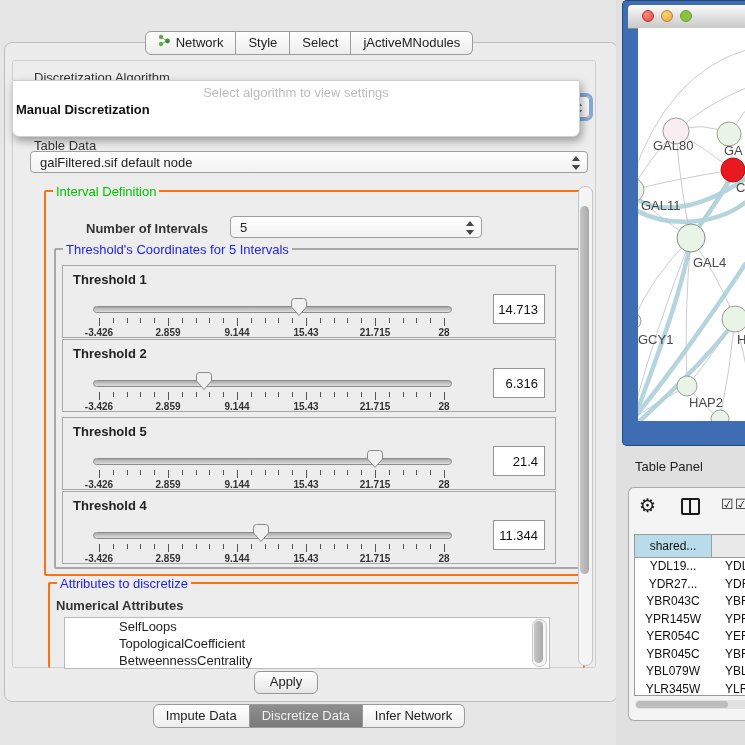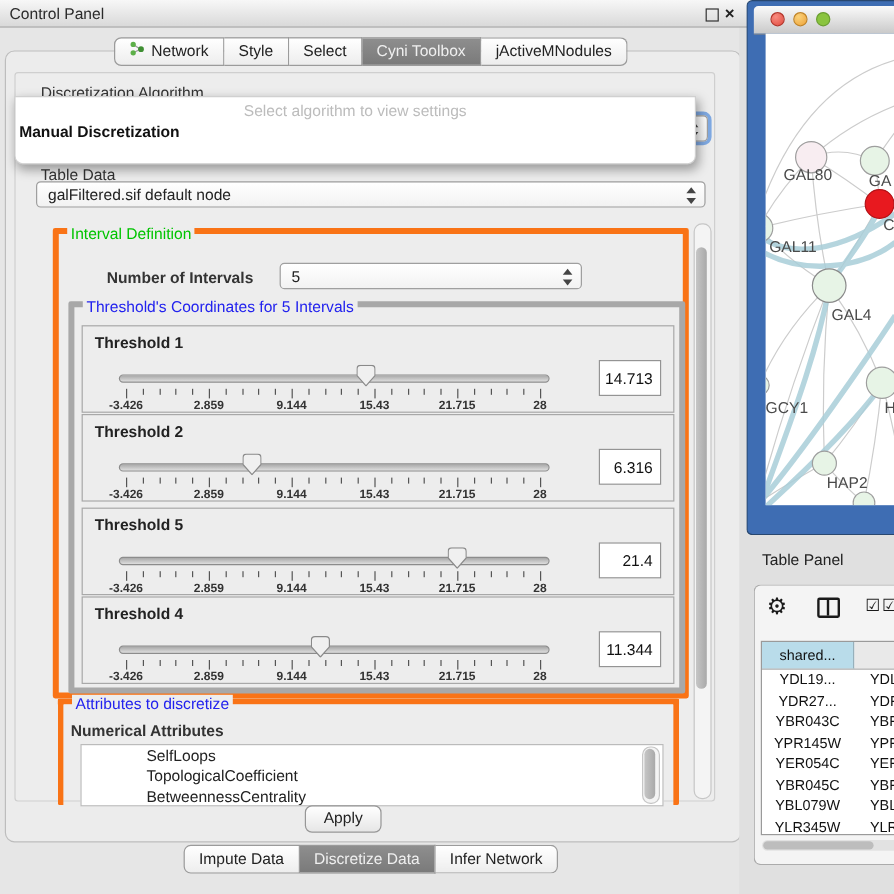--- a/index.html
+++ b/index.html
@@ -33,21 +33,21 @@
   .popup .opt1{position:absolute;left:3px;top:21px;font-size:13px;font-weight:bold;color:#111;}
   .popup .opt2{position:absolute;left:3px;top:37px;font-size:13px;color:#111;}
   
   .combo{position:absolute;height:22px;background:linear-gradient(#ffffff,#f2f2f2);
     border:1px solid #9f9f9f;border-radius:4px;font-size:13px;color:#222;line-height:22px;padding-left:9px;box-sizing:border-box;}
   .combo .stepper{position:absolute;right:7px;top:4px;width:9px;height:14px;}
   .stepper::before{content:"";position:absolute;left:1px;top:0;border-left:4px solid transparent;border-right:4px solid transparent;border-bottom:5px solid #444;}
   .stepper::after{content:"";position:absolute;left:1px;bottom:0;border-left:4px solid transparent;border-right:4px solid transparent;border-top:5px solid #444;}
   .combo.focusring{box-shadow:0 0 0 3px #7fa9e2;}
   
-  .fset{position:absolute;border:5px solid #f97316;border-radius:2px;}
+  .fset{position:absolute;border:2px solid #f97316;border-radius:2px;padding-left:25px;}
   .fset>.legend{position:absolute;top:-8px;left:7px;background:#ededed;padding:0 3px;font-size:13px;}
   .legend.green{color:#00c400;}
   .legend.blue{color:#2222ee;}
   
   .thrbox{position:absolute;left:6px;width:492px;height:71px;border:1px solid #a8a8a8;background:#ededed;}
   .thrlabel{position:absolute;left:10px;top:6px;font-size:13px;font-weight:bold;color:#222;}
   .slider{position:absolute;left:30px;top:36px;width:357px;height:34px;}
   .strack{position:absolute;left:0;top:4px;width:100%;height:5px;border:1px solid #8c8c8c;border-radius:4px;
     background:linear-gradient(#a9a9a9,#dedede);}
   .sthumb{position:absolute;top:-4px;width:16px;height:18px;}
@@ -90,25 +90,20 @@
   .thead .tcell2{background:#e9e9e9;line-height:22px;text-align:right;padding-right:2px;}
   .hscroll{position:absolute;left:6px;top:212px;width:128px;height:9px;background:#e2e2e2;border-radius:5px;}
   .hthumb{position:absolute;left:1px;top:1px;width:92px;height:7px;background:#bdbdbd;border-radius:4px;}
   svg text{font-family:"Liberation Sans",sans-serif;}
 </style>
 </head>
 <body>
 
 <div id="screen">
 
-  <div class="titlebar">
-    <span class="wtitle">Control Panel</span>
-    <span class="float-btn"></span>
-    <span class="close-btn">×</span>
-  </div>
 
   <div class="outer-panel"></div>
   <div class="inner-panel"></div>
 
   <div class="tabrow">
     <div class="tab">
       <span>
         <svg width="13" height="13" viewBox="0 0 13 13">
           <line x1="3" y1="3" x2="9" y2="7" stroke="#9a9a9a" stroke-width="1"></line>
           <line x1="3" y1="10" x2="9" y2="7" stroke="#9a9a9a" stroke-width="1"></line>
@@ -117,23 +112,20 @@
             <circle cx="9.5" cy="7" r="2.4" fill="#3f8f33"></circle>
         </svg>
       </span>
       <span>Network</span>
     </div>
     <div class="tab">
         <span>Style</span>
       </div>
     <div class="tab">
         <span>Select</span>
-      </div>
-    <div class="tab sel">
-        <span>Cyni Toolbox</span>
       </div>
     <div class="tab">
         <span>jActiveMNodules</span>
       </div>
   </div>
 
   <div class="label13" style="left:34px;top:70px;z-index:2;">Discretization Algorithm</div>
   <div class="combo focusring" style="left:30px;top:96px;width:560px;z-index:3;">
     <span class="stepper"></span>
   </div>

